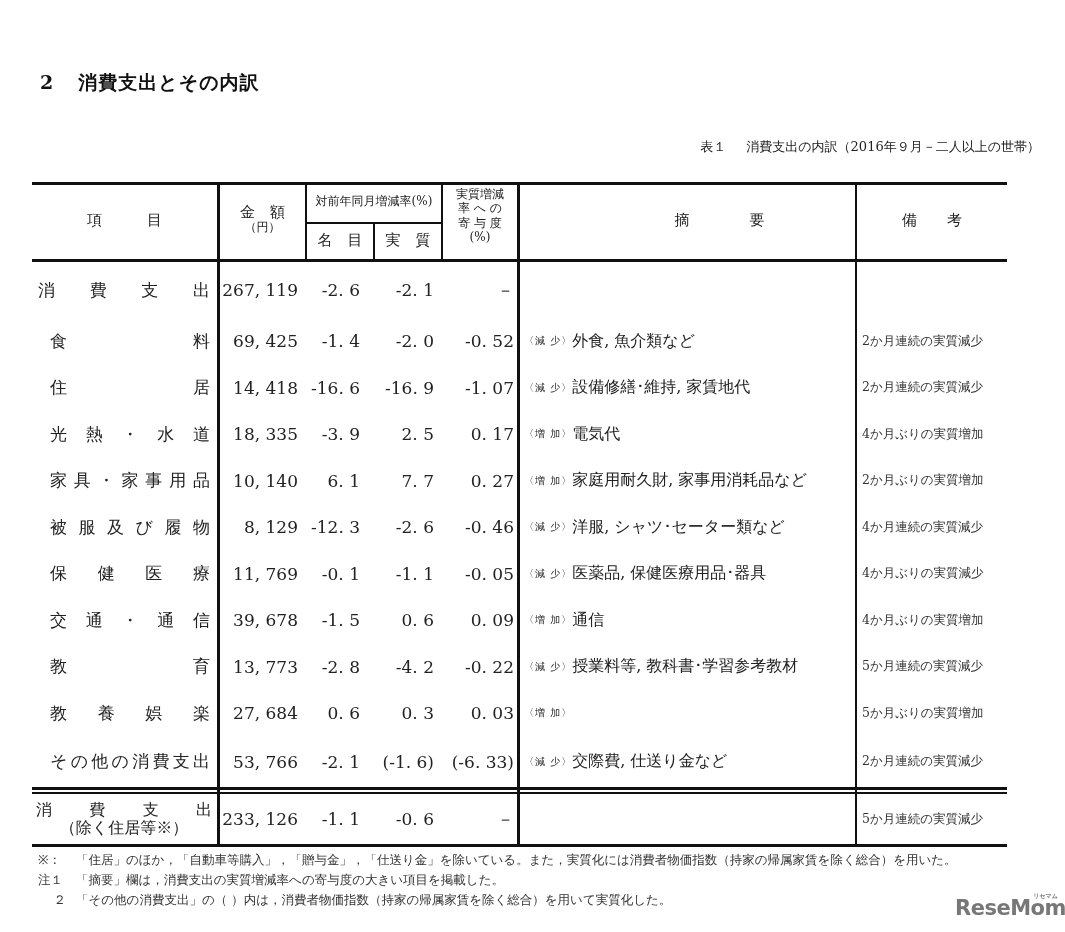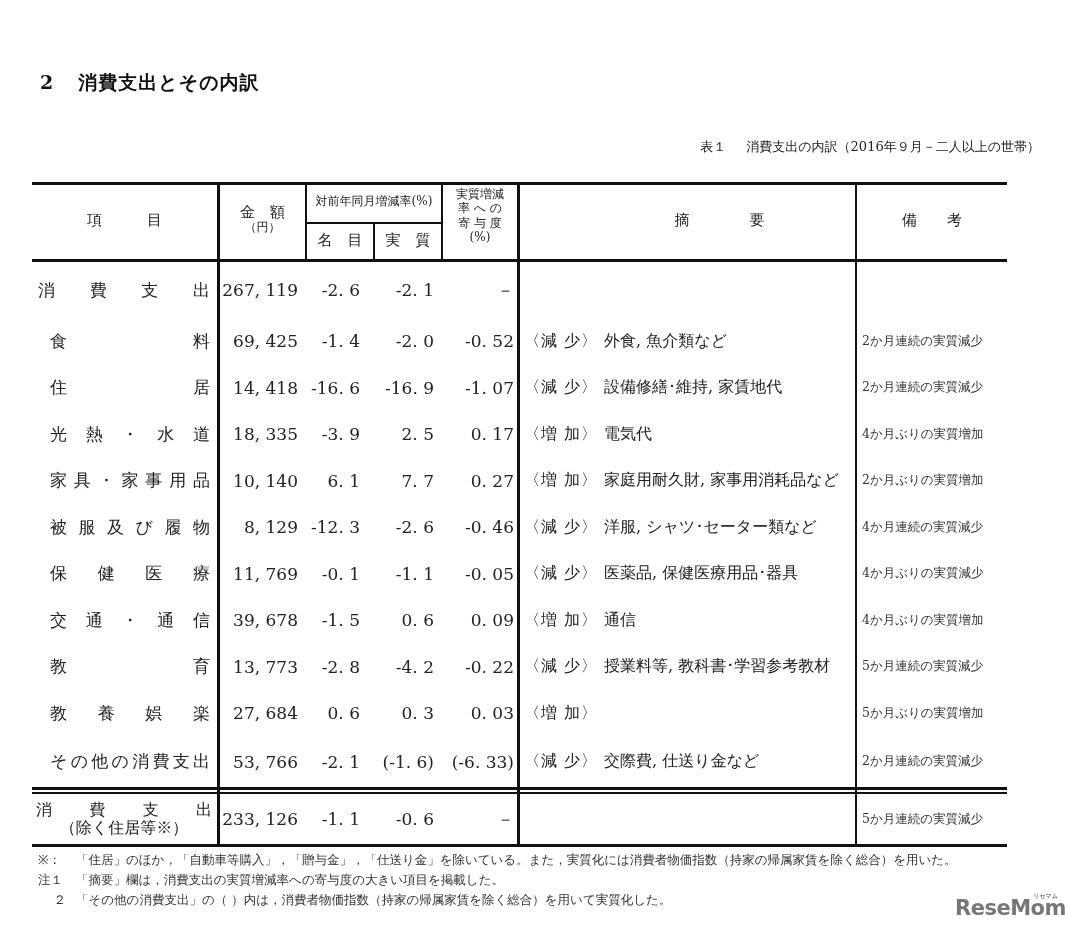--- a/index.html
+++ b/index.html
@@ -21,21 +21,21 @@
   .cell { position: absolute; top: 0; height: 100%; display: flex; align-items: center; font-size: 17px; white-space: nowrap; }
   .c-item { left: 6px; width: 172px; }
   .c-item span.justify { display: flex; justify-content: space-between; width: 100%; }
   .c-item.indent { left: 18px; width: 160px; }
   .num { justify-content: flex-end; font-family: "DejaVu Serif", "Liberation Serif", serif; }
   .c-amount { left: 188px; width: 78px; }
   .c-nominal { left: 272px; width: 56px; }
   .c-real { left: 330px; width: 72px; }
   .c-contrib { left: 406px; width: 76px; }
   .c-summary { left: 492px; width: 330px; font-size: 16px; }
-  .c-summary .tag { font-size: 16px; margin-right: 6px; letter-spacing: 1px; }
+  .c-summary .tag { font-size: 10px; margin-right: 0; letter-spacing: 1px; }
   .c-remark { left: 830px; width: 145px; font-size: 12.5px; color: #333; }
   .two-line { flex-direction: column; align-items: stretch; justify-content: center; line-height: 1.15; }
 
   .notes { position: absolute; left: 38px; top: 850px; font-size: 12.5px; color: #333; line-height: 20px; }
   .note-row { display: flex; }
   .note-mark { width: 38px; }
   .note-mark.sub { text-align: right; width: 28px; margin-right: 10px; }
 
   .logo { position: absolute; left: 955px; top: 896px; font-family: "DejaVu Sans", "Liberation Sans", sans-serif;
           font-weight: bold; font-size: 21px; color: #777; letter-spacing: -0.5px; }

